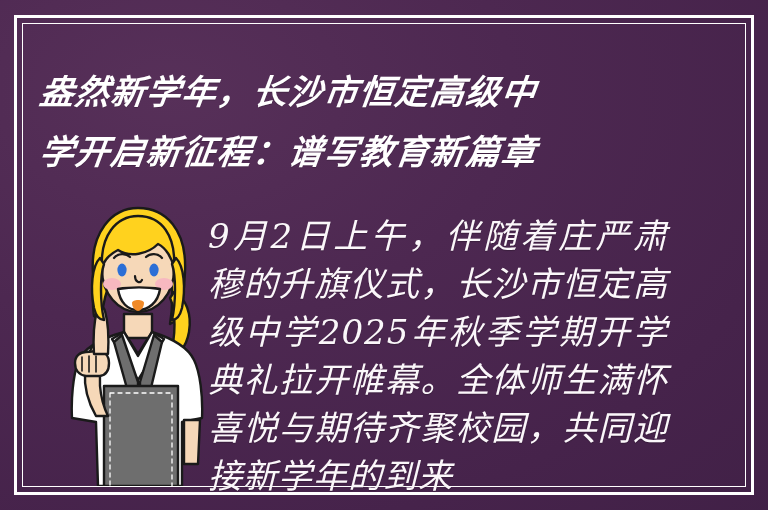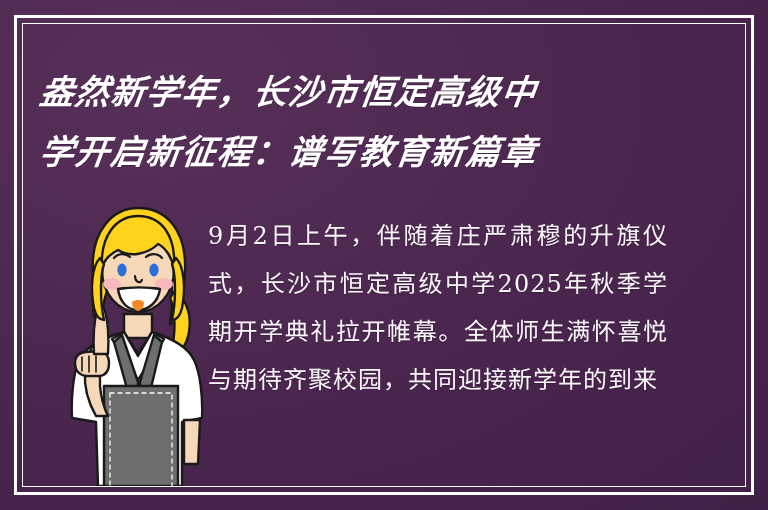--- a/index.html
+++ b/index.html
@@ -65,26 +65,27 @@
   
   .body-block {
     position:absolute;
     left:208px;
     top:212px;
     width:460px;
     z-index:5;
   }
   .body-text {
     color:#fbf7fa;
-    font-size:24px;
+    font-size:34px;
     line-height:48px;
     letter-spacing:1px;
     text-align:justify;
     text-align-last:left;
     font-family:"DejaVu Serif","Liberation Serif", serif;
+    font-style:italic;
     font-weight:500;
     text-shadow:0 1px 1px rgba(0,0,0,0.22);
   }
 
   
   .illustration {
     position:absolute;
     left:52px;
     top:196px;
     width:166px;

